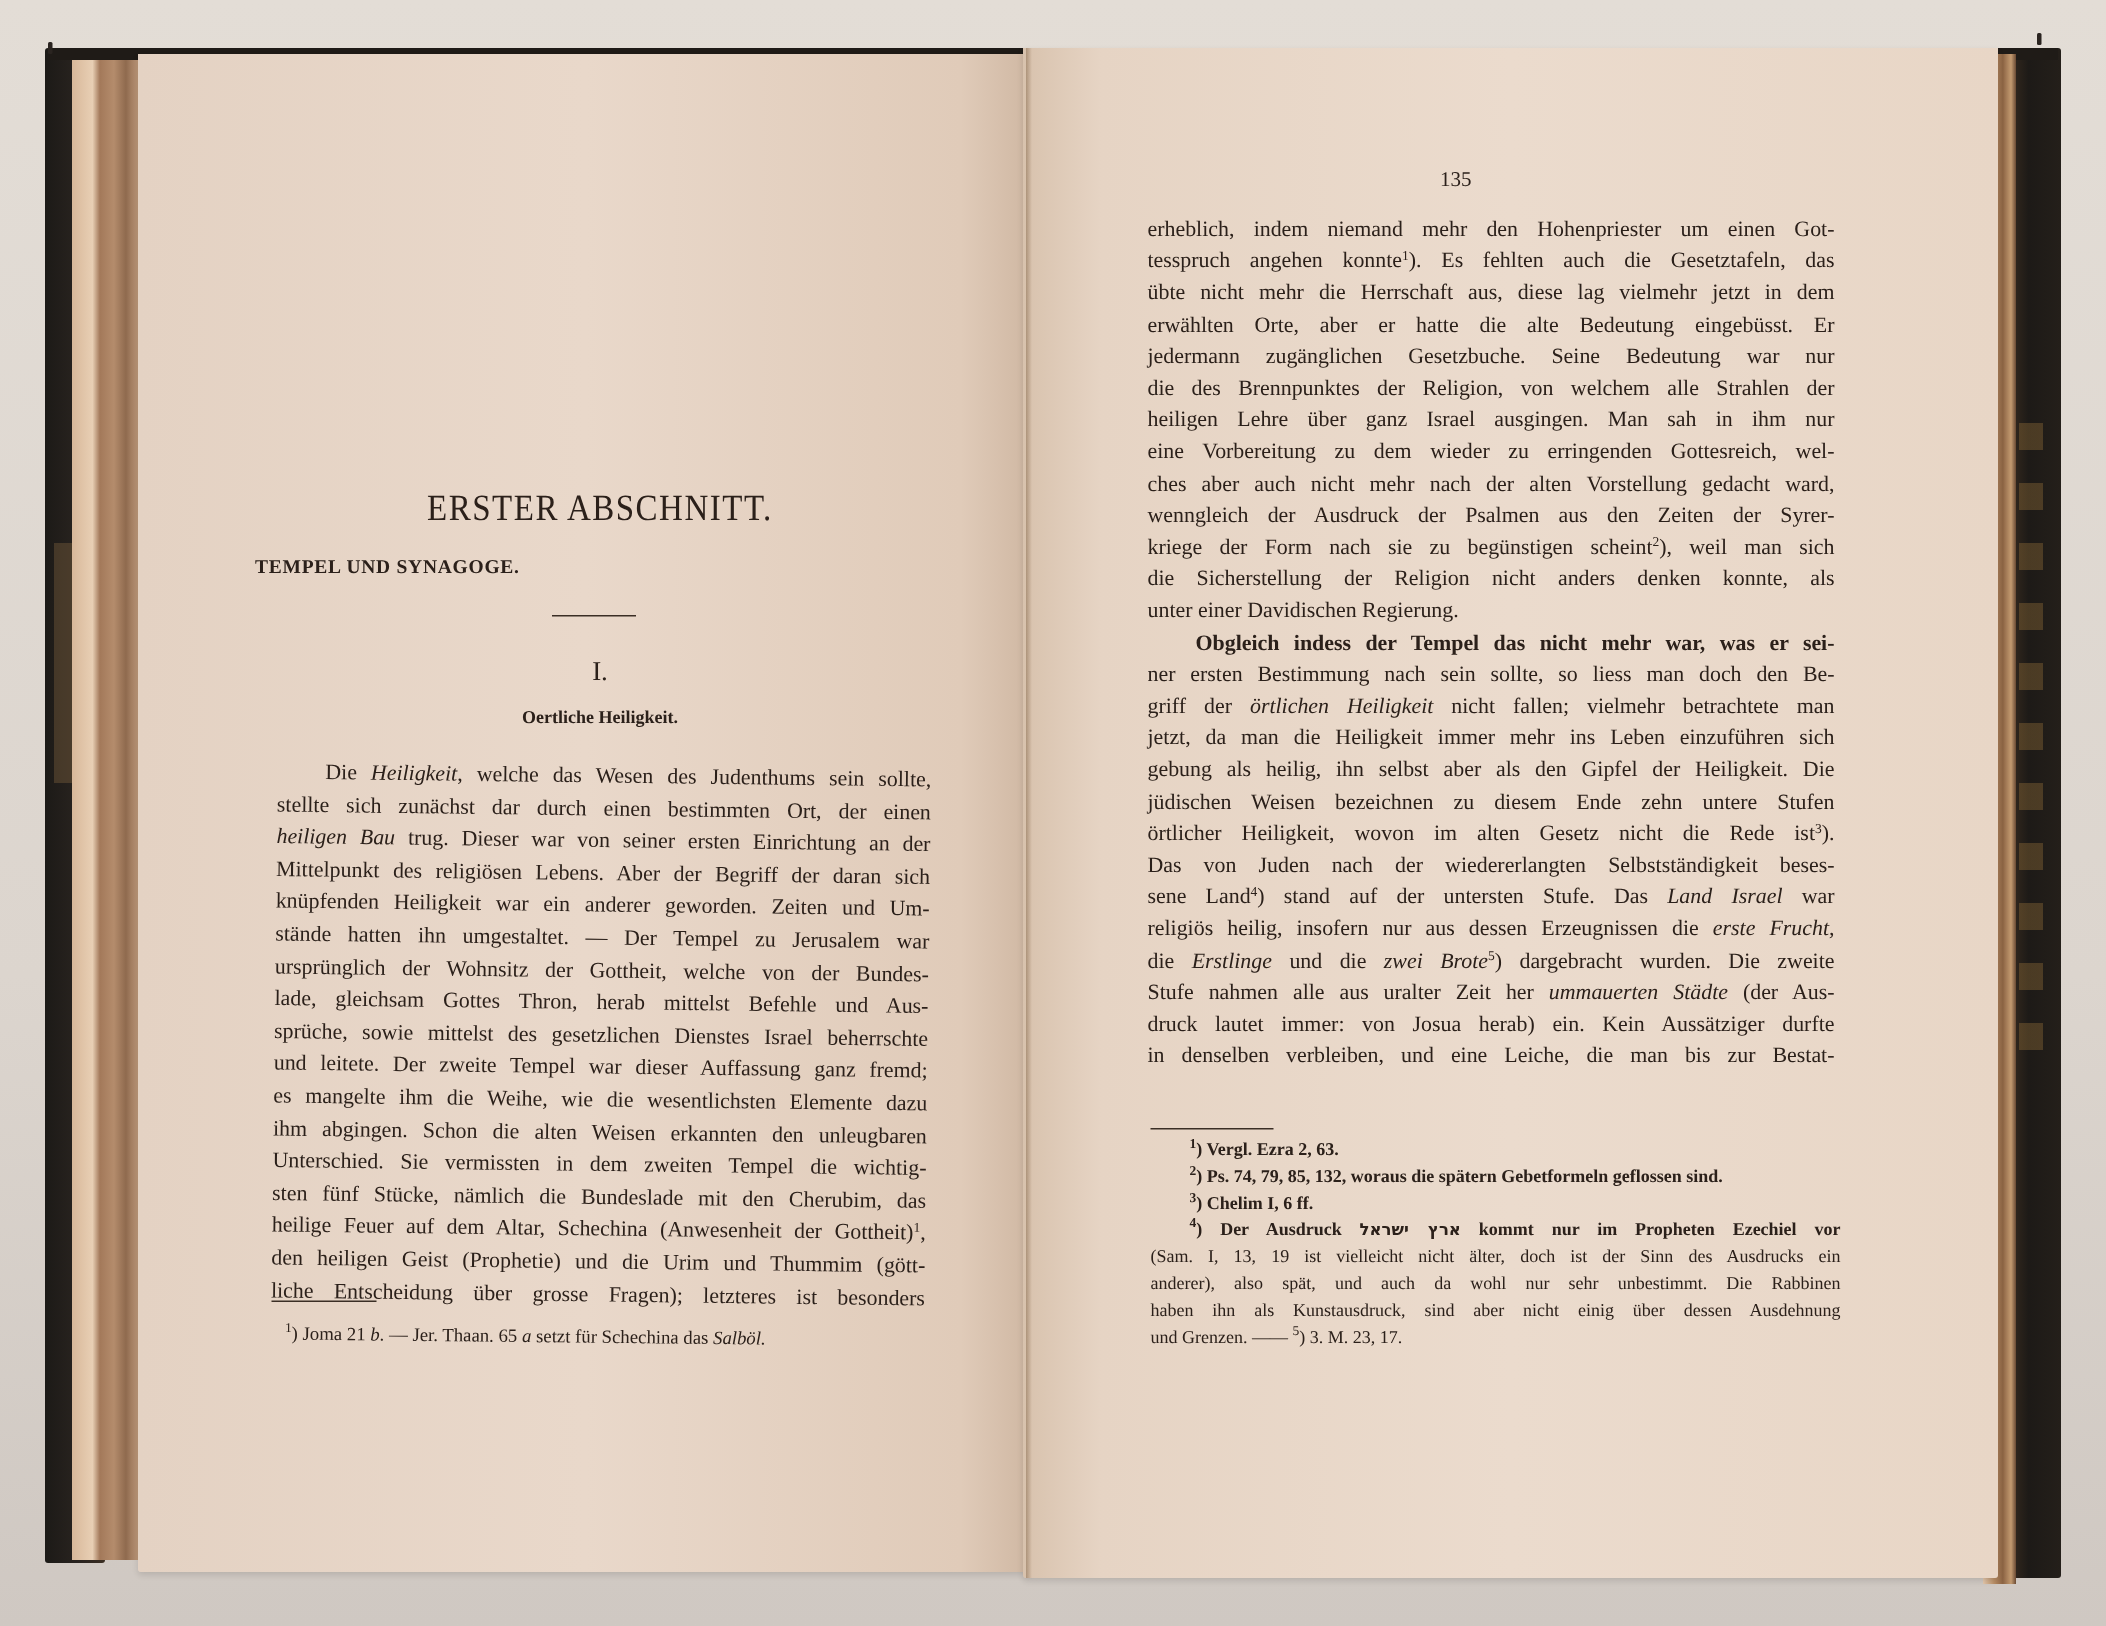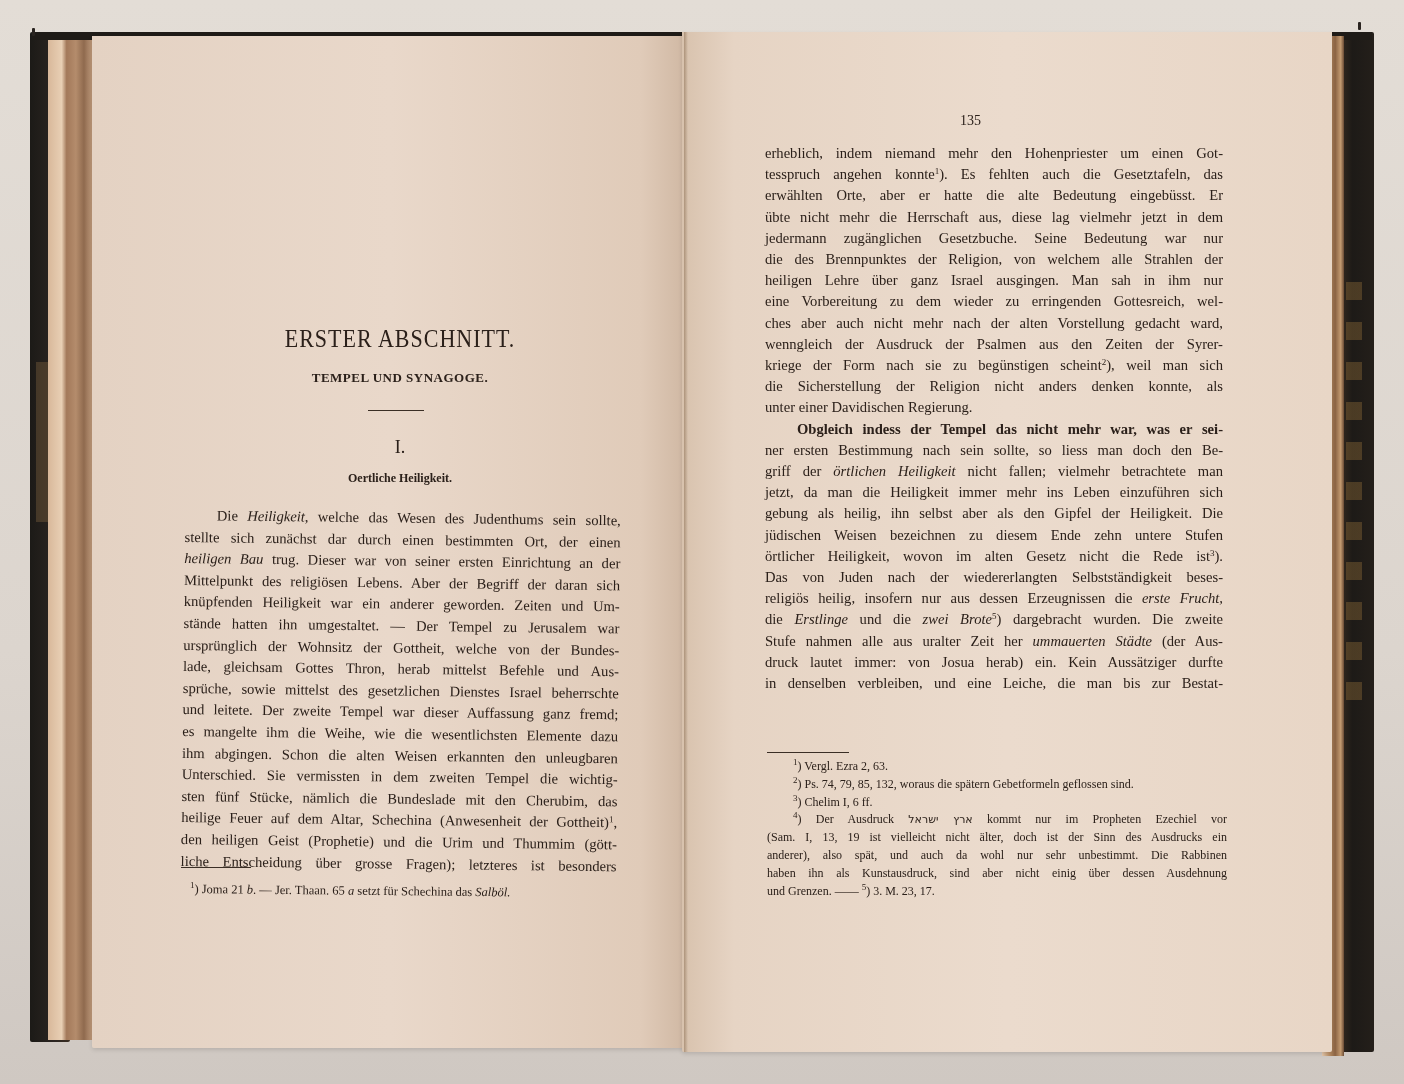--- a/index.html
+++ b/index.html
@@ -63,21 +63,21 @@
     background: linear-gradient(90deg, rgba(120,90,60,0.45), rgba(120,90,60,0));
   }
   .pin { position: absolute; width: 3px; height: 8px; background: #2a2420; border-radius: 1px; }
 
   .text { color: #2b201a; }
   .heading-main {
     position: absolute; left: 170px; top: 326px; width: 460px; text-align: center;
     font-size: 22px; letter-spacing: 1px; transform: scaleY(1.12);
   }
   .heading-sub {
-    position: absolute; left: 170px; top: 370px; width: 460px; text-align: center;
+    position: absolute; left: 170px; top: 370px; width: 460px; 
     font-size: 13px; font-weight: bold; letter-spacing: 0.5px;
   }
   .rule-center {
     position: absolute; left: 368px; top: 410px; width: 56px; height: 1px; background: #3a2e25;
   }
   .roman {
     position: absolute; left: 170px; top: 437px; width: 460px; text-align: center;
     font-size: 18px;
   }
   .section-title {
@@ -113,21 +113,21 @@
   em { font-style: italic; }
   .fn-rule-right {
     position: absolute; left: 767px; top: 752px; width: 82px; height: 1px; background: #3a2e25;
   }
   .fn-right {
     position: absolute; left: 767px; top: 758px; width: 460px;
     font-size: 12px; line-height: 17.8px;
   }
   .fn-right .ln { display: block; white-space: nowrap; text-align: justify; text-align-last: justify; }
   .fn-right .ln.last { text-align-last: left; }
-  .fn-right .indent { padding-left: 26px; }
+  .fn-right .indent { padding-left: 26px; font-weight: bold; }
   .heb { font-family: "DejaVu Sans", sans-serif; font-size: 11px; direction: rtl; unicode-bidi: embed; }
 </style>
 </head>
 <body>
 
 <div class="surface"></div>
 
 <div class="cover-left"></div>
 <div class="cover-right"></div>
 <div class="cover-top"></div>
@@ -166,39 +166,40 @@
     <span class="ln">den heiligen Geist (Prophetie) und die Urim und Thummim (gött-</span>
     <span class="ln">liche Entscheidung über grosse Fragen); letzteres ist besonders</span>
   </div>
 <div class="fn-rule-left"></div>
 <div class="text fn-left" id="fn-left"><sup>1</sup>) Joma 21 <em>b</em>. — Jer. Thaan. 65 <em>a</em> setzt für Schechina das <em>Salböl.</em></div>
 
 <div class="text page-number">135</div>
 <div class="text body-right" id="body-right">
     <span class="ln">erheblich, indem niemand mehr den Hohenpriester um einen Got-</span>
     <span class="ln">tesspruch angehen konnte<sup>1</sup>). Es fehlten auch die Gesetztafeln, das</span>
+    <span class="ln">übte nicht mehr die Herrschaft aus, diese lag vielmehr jetzt in dem</span>
     <span class="ln">erwählten Orte, aber er hatte die alte Bedeutung eingebüsst. Er</span>
-    <span class="ln">übte nicht mehr die Herrschaft aus, diese lag vielmehr jetzt in dem</span>
     <span class="ln">jedermann zugänglichen Gesetzbuche. Seine Bedeutung war nur</span>
     <span class="ln">die des Brennpunktes der Religion, von welchem alle Strahlen der</span>
     <span class="ln">heiligen Lehre über ganz Israel ausgingen. Man sah in ihm nur</span>
     <span class="ln">eine Vorbereitung zu dem wieder zu erringenden Gottesreich, wel-</span>
     <span class="ln">ches aber auch nicht mehr nach der alten Vorstellung gedacht ward,</span>
     <span class="ln">wenngleich der Ausdruck der Psalmen aus den Zeiten der Syrer-</span>
     <span class="ln">kriege der Form nach sie zu begünstigen scheint<sup>2</sup>), weil man sich</span>
     <span class="ln">die Sicherstellung der Religion nicht anders denken konnte, als</span>
     <span class="ln last">unter einer Davidischen Regierung.</span>
     <span class="ln indent">Obgleich indess der Tempel das nicht mehr war, was er sei-</span>
     <span class="ln">ner ersten Bestimmung nach sein sollte, so liess man doch den Be-</span>
     <span class="ln">griff der <em>örtlichen Heiligkeit</em> nicht fallen; vielmehr betrachtete man</span>
     <span class="ln">jetzt, da man die Heiligkeit immer mehr ins Leben einzuführen sich</span>
     <span class="ln">gebung als heilig, ihn selbst aber als den Gipfel der Heiligkeit. Die</span>
     <span class="ln">jüdischen Weisen bezeichnen zu diesem Ende zehn untere Stufen</span>
     <span class="ln">örtlicher Heiligkeit, wovon im alten Gesetz nicht die Rede ist<sup>3</sup>).</span>
     <span class="ln">Das von Juden nach der wiedererlangten Selbstständigkeit beses-</span>
+    <span class="ln">sene Land<sup>4</sup>) stand auf der untersten Stufe. Das <em>Land Israel</em> war</span>
     <span class="ln">religiös heilig, insofern nur aus dessen Erzeugnissen die <em>erste Frucht,</em></span>
     <span class="ln">die <em>Erstlinge</em> und die <em>zwei Brote</em><sup>5</sup>) dargebracht wurden. Die zweite</span>
     <span class="ln">Stufe nahmen alle aus uralter Zeit her <em>ummauerten Städte</em> (der Aus-</span>
     <span class="ln">druck lautet immer: von Josua herab) ein. Kein Aussätziger durfte</span>
     <span class="ln">in denselben verbleiben, und eine Leiche, die man bis zur Bestat-</span>
   </div>
 <div class="fn-rule-right"></div>
 <div class="text fn-right" id="fn-right">
     <span class="ln indent last"><sup>1</sup>) Vergl. Ezra 2, 63.</span>
     <span class="ln indent last"><sup>2</sup>) Ps. 74, 79, 85, 132, woraus die spätern Gebetformeln geflossen sind.</span>

